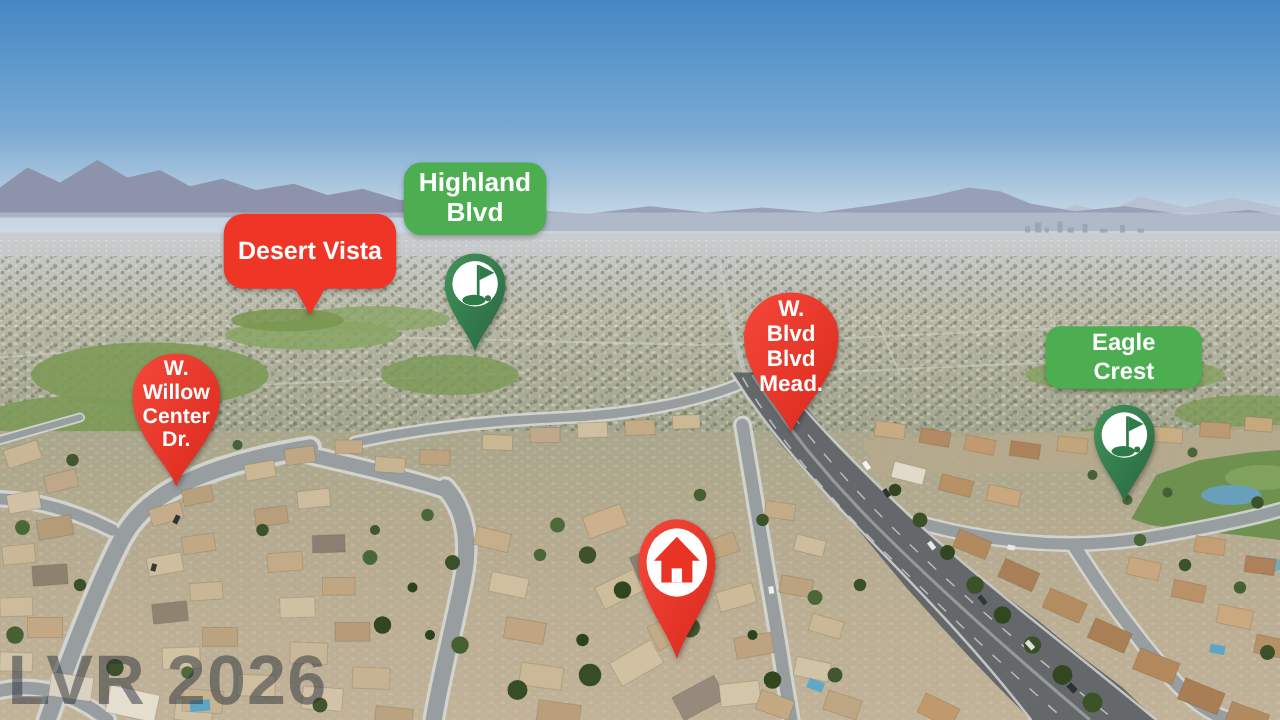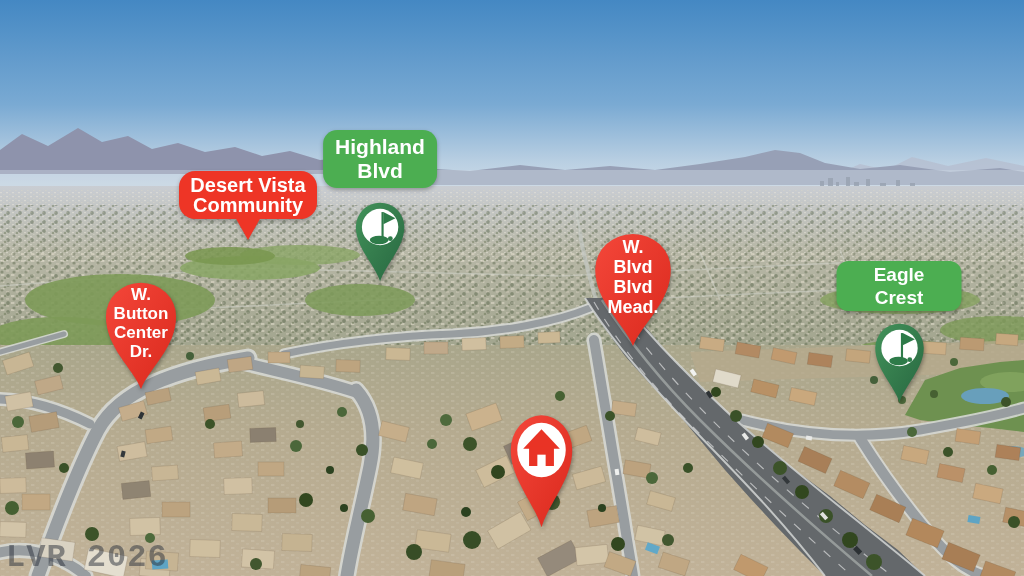--- a/index.html
+++ b/index.html
@@ -17,41 +17,41 @@
   .callout{position:relative;}
   .callout::after{content:"";position:absolute;left:50%;bottom:-21px;transform:translateX(-50%);
           border:13px solid transparent;border-bottom:0;
           border-top:23px solid var(--marker-red,#ee3526);}
   .pin-svg{filter:drop-shadow(1px 2px 2px rgba(0,0,0,.35));}
   .textpin{position:absolute;z-index:5;}
   .textpin .pin-text{position:absolute;left:0;right:0;text-align:center;color:#fff;font-weight:700;}
   .textpin .pin-text span{display:block;}
 
   #m-desert{left:248px;top:171px;transform:translateX(-50%);}
-  #m-desert .bubble{width:134px;padding:4px 2px;font-size:20px;line-height:20px;border-radius:16px;}
+  #m-desert .bubble{width:134px;padding:20px 2px;font-size:20px;line-height:20px;border-radius:16px;}
 
   #m-highland{left:380px;top:130px;transform:translateX(-50%);}
   #m-highland .bubble{padding:5px 12px;font-size:21px;line-height:24px;}
   #m-highland .pin-svg{margin-top:11px;}
 
   #m-eagle{left:899px;top:261px;transform:translateX(-50%);}
   #m-eagle .bubble{padding:2px 31px;font-size:19px;line-height:23px;border-radius:12px;}
   #m-eagle .pin-svg{margin-top:9px;}
 
   #m-willow{left:102px;top:279px;width:78px;height:112px;}
   #m-willow .pin-text{top:6px;font-size:17px;line-height:19px;}
 
   #m-lakemead{left:591px;top:230px;width:84px;height:118px;}
   #m-lakemead .pin-text{top:7px;font-size:18px;line-height:20px;}
 
   #m-home{left:506px;top:410px;width:71px;height:120px;}
 
   .watermark{position:absolute;left:6px;bottom:0px;z-index:4;
-     font-size:32px;font-weight:700;letter-spacing:1px;
-     color:var(--watermark-gray,#2b313b);opacity:.5;font-family:Liberation Mono, monospace;}
+     font-size:56px;font-weight:700;letter-spacing:1px;
+     color:var(--watermark-gray,#2b313b);opacity:.5;}
 </style>
 </head>
 <body>
 
 <div class="stage">
 
   <svg class="scene" width="1024" height="576" viewBox="0 0 1024 576" aria-hidden="true">
     <defs>
       <linearGradient id="sky" x1="0" y1="0" x2="0" y2="1">
         <stop offset="0" stop-color="#4488c3"></stop>
@@ -350,21 +350,20 @@
       <rect x="138" y="414" width="7" height="4" fill="#2e3336" transform="rotate(-65 141 416)"></rect>
       <rect x="120" y="452" width="6" height="4" fill="#34393c" transform="rotate(-75 123 454)"></rect>
       <rect x="614" y="470" width="6" height="4" fill="#f0f1ef" transform="rotate(82 617 472)"></rect>
       <rect x="806" y="436" width="6" height="4" fill="#e8e9e7" transform="rotate(10 809 438)"></rect>
     </g>
   </svg>
 
   <div class="marker" id="m-desert">
     <div class="bubble red callout">
       <span>Desert Vista</span>
-      <span>Community</span>
     </div>
   </div>
 
   <div class="marker" id="m-highland">
     <div class="bubble green">
       <span>Highland</span>
       <span>Blvd</span>
     </div>
     <svg class="pin-svg" width="56" height="84" viewBox="0 0 60 90">
       <defs>
@@ -389,21 +388,21 @@
       <defs>
           <linearGradient id="gRed1" x1="0" y1="0" x2="1" y2="1">
         <stop offset="0" stop-color="#f4473a"></stop>
             <stop offset="1" stop-color="#da291d"></stop>
           </linearGradient>
         </defs>
       <path d="M40,118 C32,96 4,74 4,40 A36,36 0 1 1 76,40 C76,74 48,96 40,118 Z" fill="url(#gRed1)"></path>
     </svg>
     <div class="pin-text">
       <span>W.</span>
-      <span>Button</span>
+      <span>Willow</span>
       <span>Center</span>
       <span>Dr.</span>
     </div>
   </div>
 
   <div class="textpin" id="m-lakemead">
     <svg class="pin-svg" width="84" height="118" viewBox="0 0 80 120" preserveAspectRatio="none">
       <defs>
           <linearGradient id="gRed2" x1="0" y1="0" x2="1" y2="1">
         <stop offset="0" stop-color="#f4473a"></stop>

